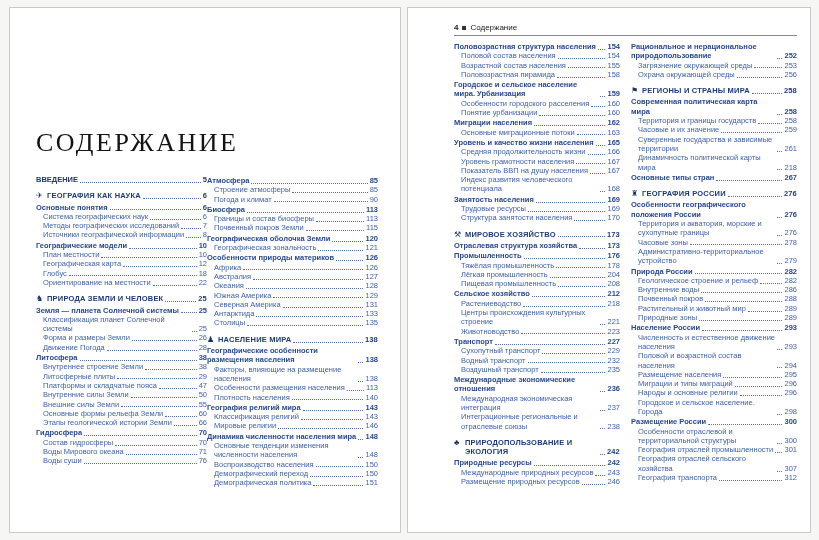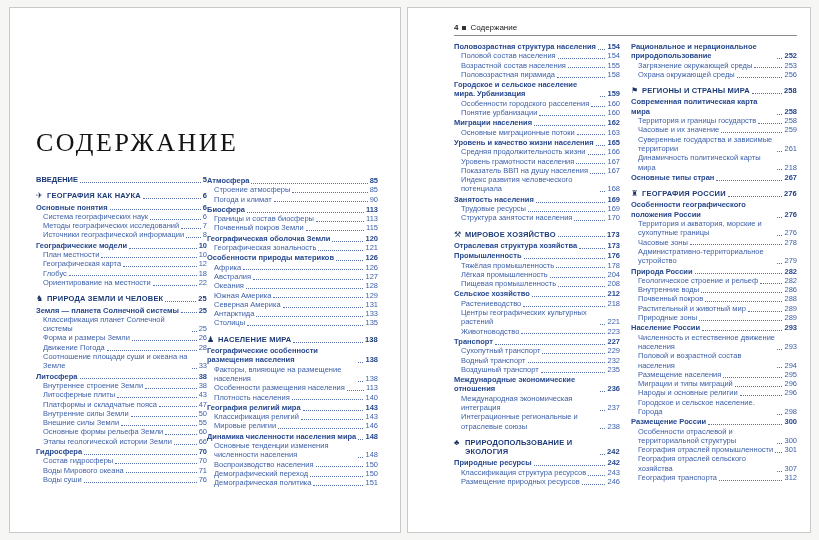--- a/index.html
+++ b/index.html
@@ -111,39 +111,34 @@
         <div class="entry item">
           <span class="lbl">Форма и размеры Земли</span>
           <span class="dots"></span>
           <span class="pg">26</span>
         </div>
         <div class="entry item">
           <span class="lbl">Движение Погода</span>
           <span class="dots"></span>
           <span class="pg">28</span>
         </div>
-        <div class="entry item">
-          <span class="lbl">Соотношение площади суши и океана на Земле</span>
-          <span class="dots"></span>
-          <span class="pg">33</span>
-        </div>
         <div class="entry grp">
           <span class="lbl">Литосфера</span>
           <span class="dots"></span>
           <span class="pg">38</span>
         </div>
         <div class="entry item">
           <span class="lbl">Внутреннее строение Земли</span>
           <span class="dots"></span>
           <span class="pg">38</span>
         </div>
         <div class="entry item">
           <span class="lbl">Литосферные плиты</span>
           <span class="dots"></span>
-          <span class="pg">43</span>
+          <span class="pg">29</span>
         </div>
         <div class="entry item">
           <span class="lbl">Платформы и складчатые пояса</span>
           <span class="dots"></span>
           <span class="pg">47</span>
         </div>
         <div class="entry item">
           <span class="lbl">Внутренние силы Земли</span>
           <span class="dots"></span>
           <span class="pg">50</span>
@@ -464,21 +459,21 @@
           <span class="lbl">Сельское хозяйство</span>
           <span class="dots"></span>
           <span class="pg">212</span>
         </div>
         <div class="entry item">
           <span class="lbl">Растениеводство</span>
           <span class="dots"></span>
           <span class="pg">218</span>
         </div>
         <div class="entry item">
-          <span class="lbl">Центры географических культурных растений</span>
+          <span class="lbl">Центры происхождения культурных строение</span>
           <span class="dots"></span>
           <span class="pg">221</span>
         </div>
         <div class="entry item">
           <span class="lbl">Животноводство</span>
           <span class="dots"></span>
           <span class="pg">223</span>
         </div>
         <div class="entry grp">
           <span class="lbl">Транспорт</span>
@@ -520,21 +515,21 @@
           <span class="lbl">ПРИРОДОПОЛЬЗОВАНИЕ И ЭКОЛОГИЯ</span>
           <span class="dots"></span>
           <span class="pg">242</span>
         </div>
         <div class="entry grp">
           <span class="lbl">Природные ресурсы</span>
           <span class="dots"></span>
           <span class="pg">242</span>
         </div>
         <div class="entry item">
-          <span class="lbl">Классификация структура ресурсов</span>
+          <span class="lbl">Международные природных ресурсов</span>
           <span class="dots"></span>
           <span class="pg">243</span>
         </div>
         <div class="entry item">
           <span class="lbl">Размещение природных ресурсов</span>
           <span class="dots"></span>
           <span class="pg">246</span>
         </div>
       </div>
     <div class="col">

